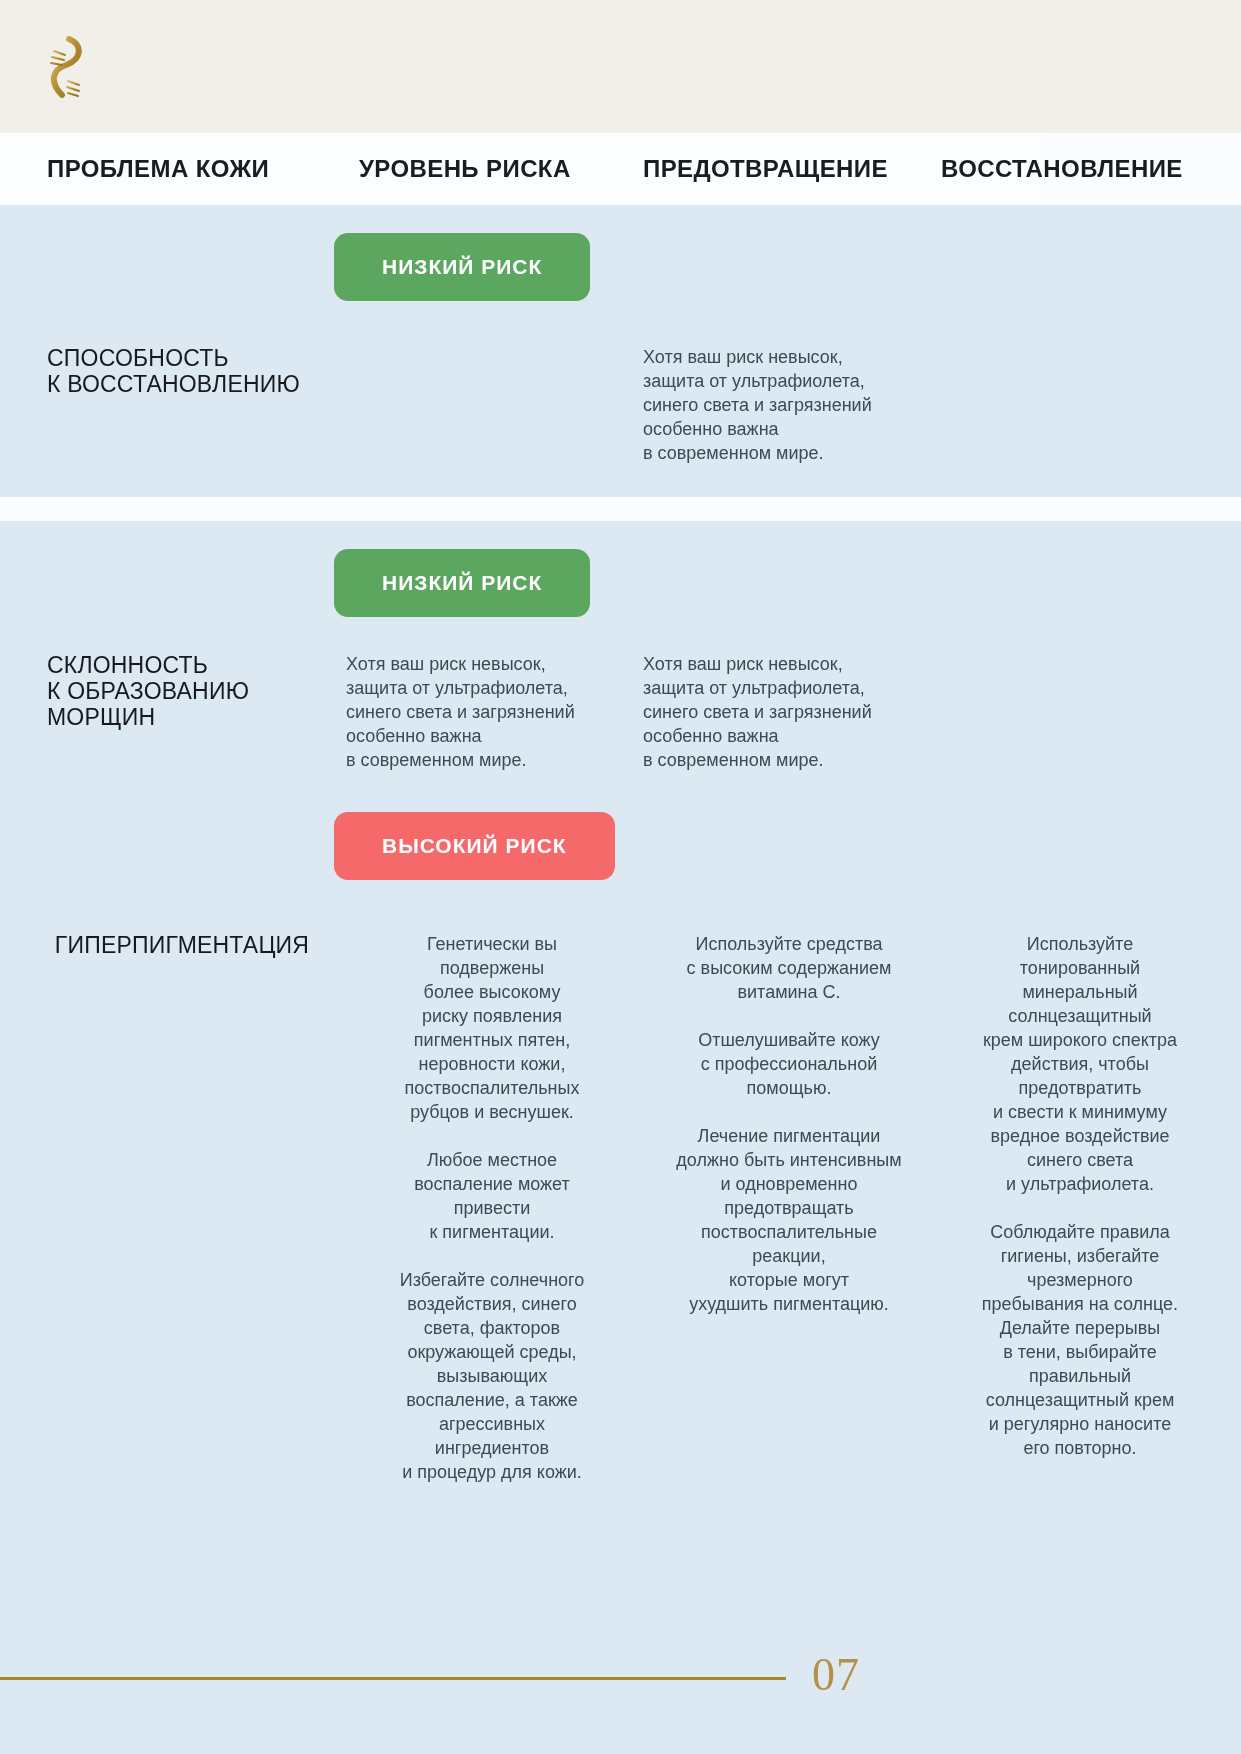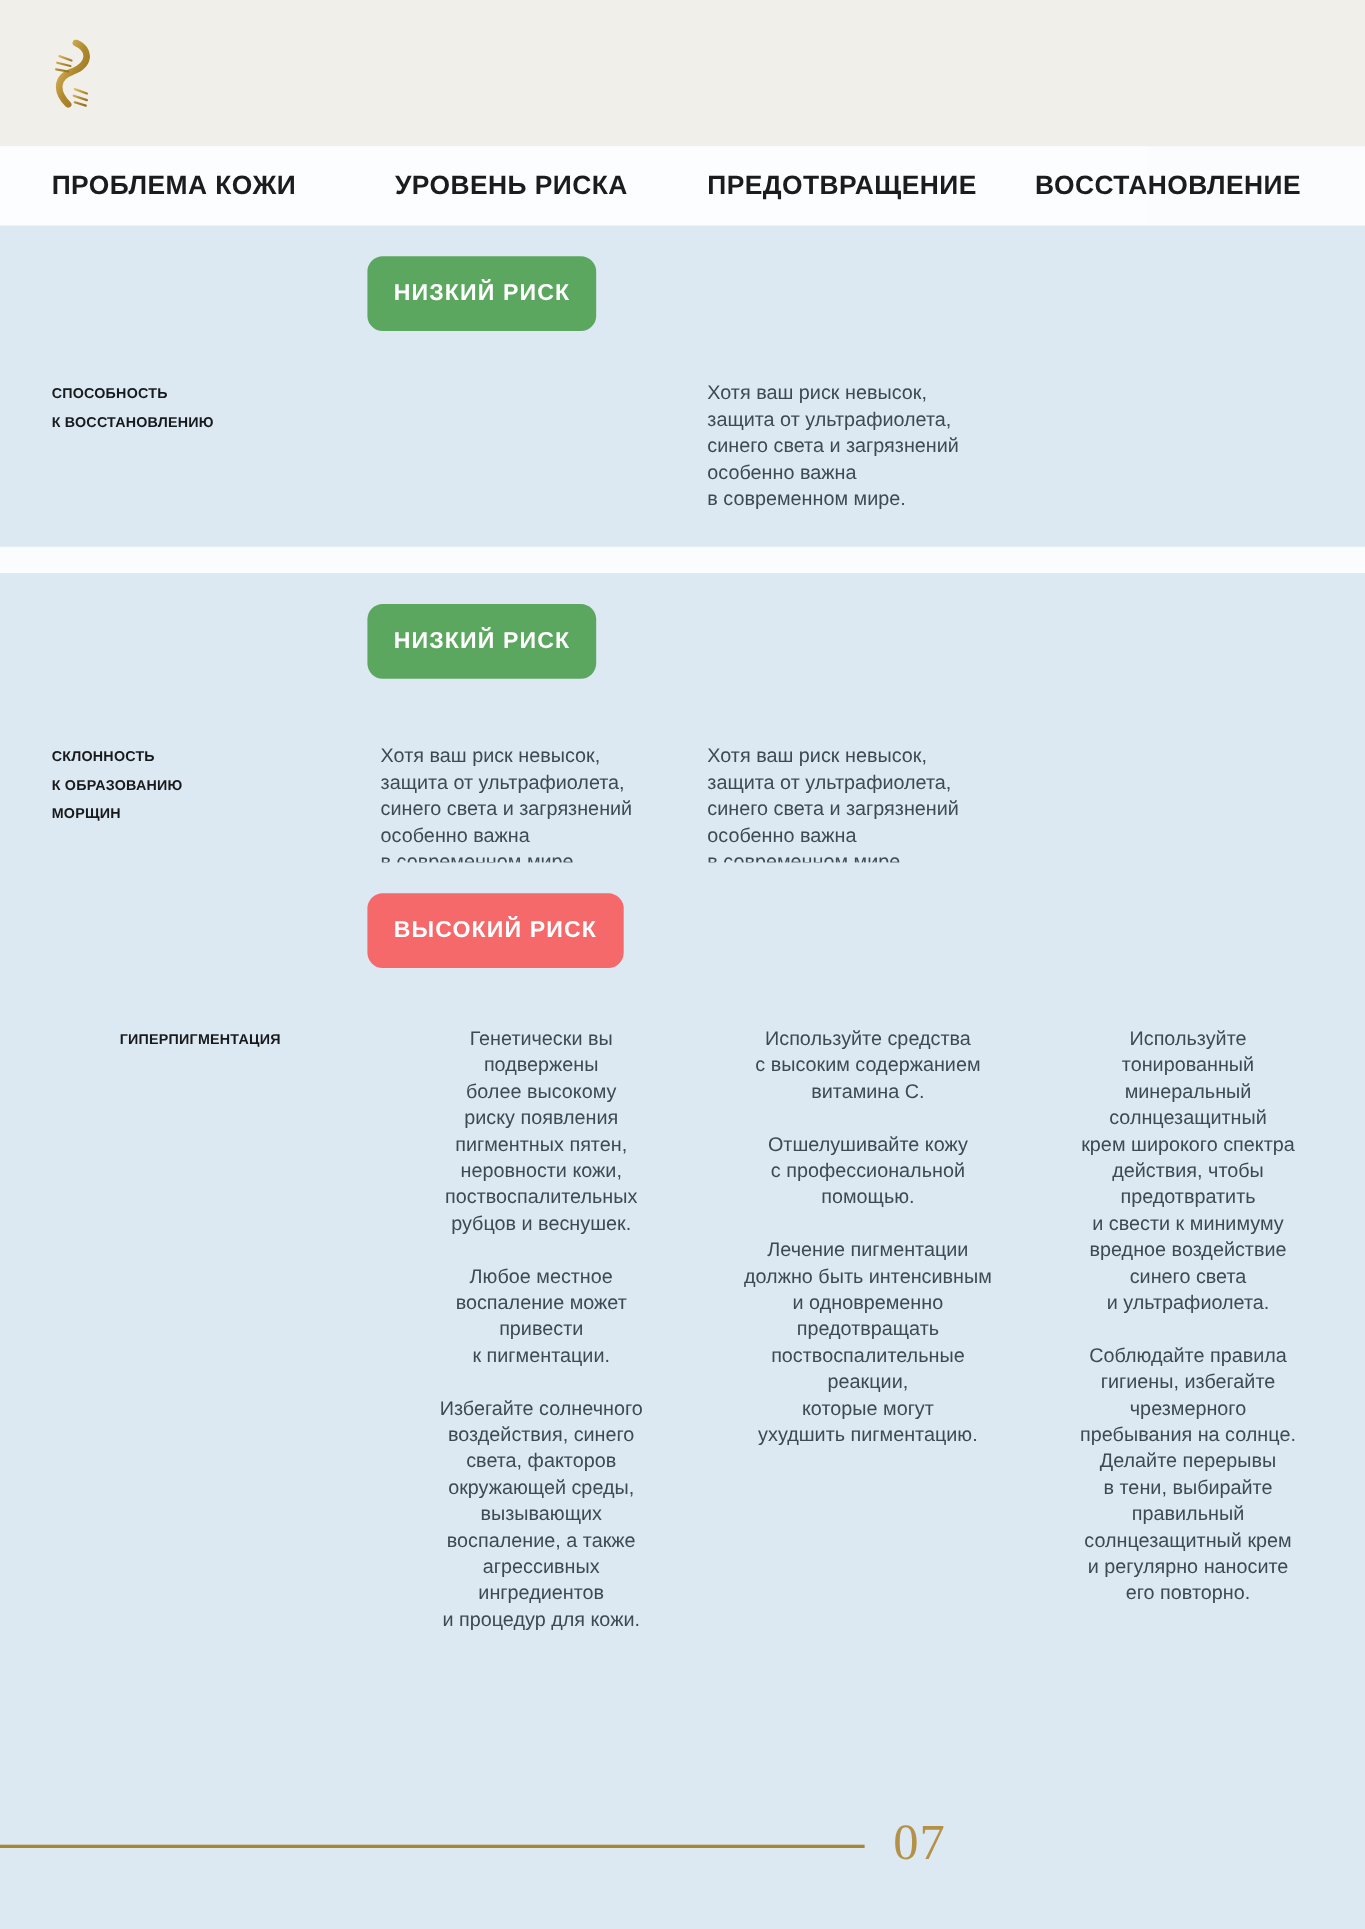--- a/index.html
+++ b/index.html
@@ -38,41 +38,41 @@
     position:absolute;left:0;width:1241px;
     background:#dce9f2;
   }
   .card.r1{top:205px;height:292px;}
   .card.r2{top:521px;height:279px;}
   .card.r3{top:784px;height:1030px;text-align:center;}
 
   .badge{
     position:absolute;left:334px;top:28px;height:68px;
     display:inline-flex;align-items:center;
-    padding:0 24px;border-radius:14px;
+    padding:0 48px;border-radius:14px;
     color:#ffffff;font-size:21px;font-weight:700;letter-spacing:1px;
     white-space:nowrap;
   }
   .badge.low{background:#5ca75f;}
   .badge.high{background:#f5696b;}
 
   .cell{
     position:absolute;white-space:pre-line;
     font-size:18px;line-height:24px;color:#3d4a54;
   }
   .cell.problem{
     left:47px;width:270px;
-    font-size:13px;line-height:26px;font-weight:700;color:#17191c;
+    font-size:23px;line-height:26px;font-weight:400;color:#17191c;
     letter-spacing:0.2px;
   }
   .cell.col2{left:346px;width:292px;}
   .cell.col3{left:643px;width:292px;}
   .cell.col4{left:941px;width:278px;}
   .r1 .cell{top:140px;}
-  .r2 .cell{top:154px;}
+  .r2 .cell{top:131px;}
   .r3 .cell{top:148px;}
 
   .logo{position:absolute;left:46px;top:36px;width:40px;height:62px;}
 
   .gold-line{
     position:absolute;left:0;top:1677px;width:786px;height:3px;
     background:#a8872c;
   }
   .page-num{
     position:absolute;left:812px;top:1652px;

